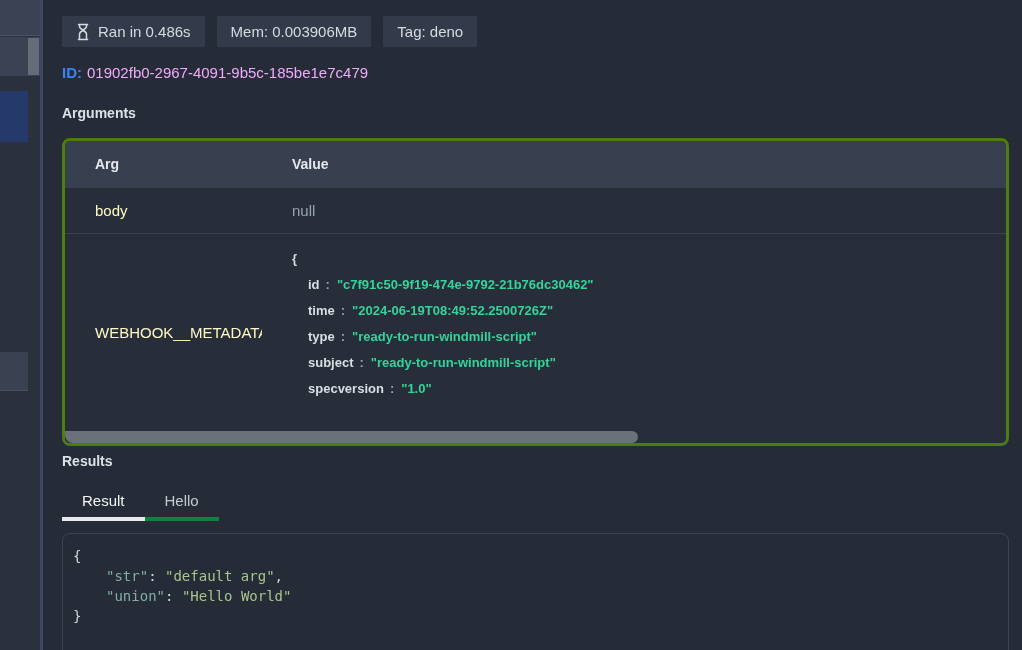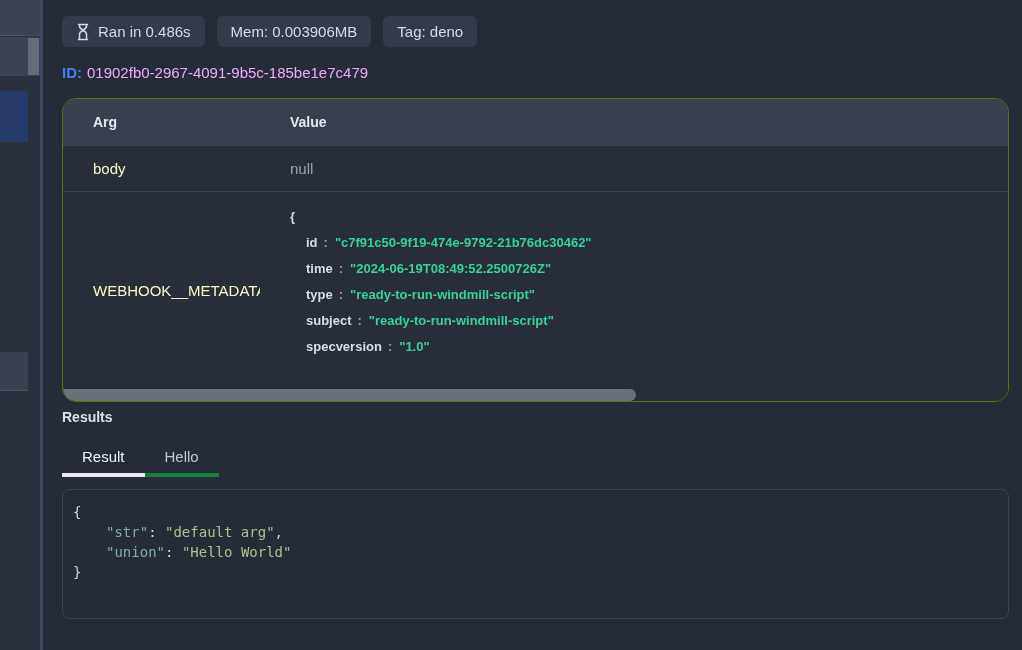--- a/index.html
+++ b/index.html
@@ -23,35 +23,35 @@
   .frag-c { left:0; top:91px; width:28px; height:51px; background:#253a6b; }
   .frag-d { left:0; top:352px; width:28px; height:39px; background:#3a4251; border-bottom:1px solid #4a5366; }
 
   
   .main { position:absolute; left:43px; top:0; right:0; bottom:0; padding:0 13px 0 19px; }
 
   .badges { display:flex; gap:12px; margin-top:16px; }
   .badge {
     display:flex; align-items:center; gap:8px;
     height:31px; padding:0 14px;
-    background:#333b4a; border-radius:6px;
+    background:#333b4a; border-radius:1px;
     color:#d6dae1; font-size:15px; white-space:nowrap;
   }
   .badge svg { display:block; }
 
   .id-row { margin-top:17px; font-size:15px; }
   .id-label { color:#3b82f6; font-weight:700; }
   .id-value { color:#f0abfc; margin-left:5px; }
 
   .section-title { margin-top:24px; font-size:14px; font-weight:700; color:#dde1e7; }
 
   
   .args-table {
     margin-top:17px; width:947px;
-    border:1px solid #4d7c0f; border-radius:14px;
+    border:3px solid #4d7c0f; border-radius:8px;
     overflow:hidden; background:#272e3a;
   }
   .t-head, .t-row { display:grid; grid-template-columns:197px 1fr; }
   .t-head { background:#384050; height:46px; }
   .t-head .t-cell { font-weight:700; color:#e5e8ec; font-size:14px; }
   .t-cell { display:flex; align-items:center; padding-left:30px; font-size:15px; overflow:hidden; }
   .t-row { border-top:1px solid #3a4250; }
   .t-row-body { height:46px; }
   .null-val { color:#9ba3ad; }
   .arg-name { color:#fef9c3; }
@@ -127,20 +127,21 @@
       </div>
       <div class="badge">
         <span>Tag: deno</span>
       </div>
     </div>
 
   <div class="id-row">
     <span class="id-label">ID:</span><span class="id-value">01902fb0-2967-4091-9b5c-185be1e7c479</span>
   </div>
 
+  <div class="section-title">Arguments</div>
 
   <div class="args-table">
     <div class="t-head">
       <div class="t-cell">Arg</div>
       <div class="t-cell">Value</div>
     </div>
     <div class="t-row t-row-body">
       <div class="t-cell arg-name">body</div>
       <div class="t-cell null-val">null</div>
     </div>

